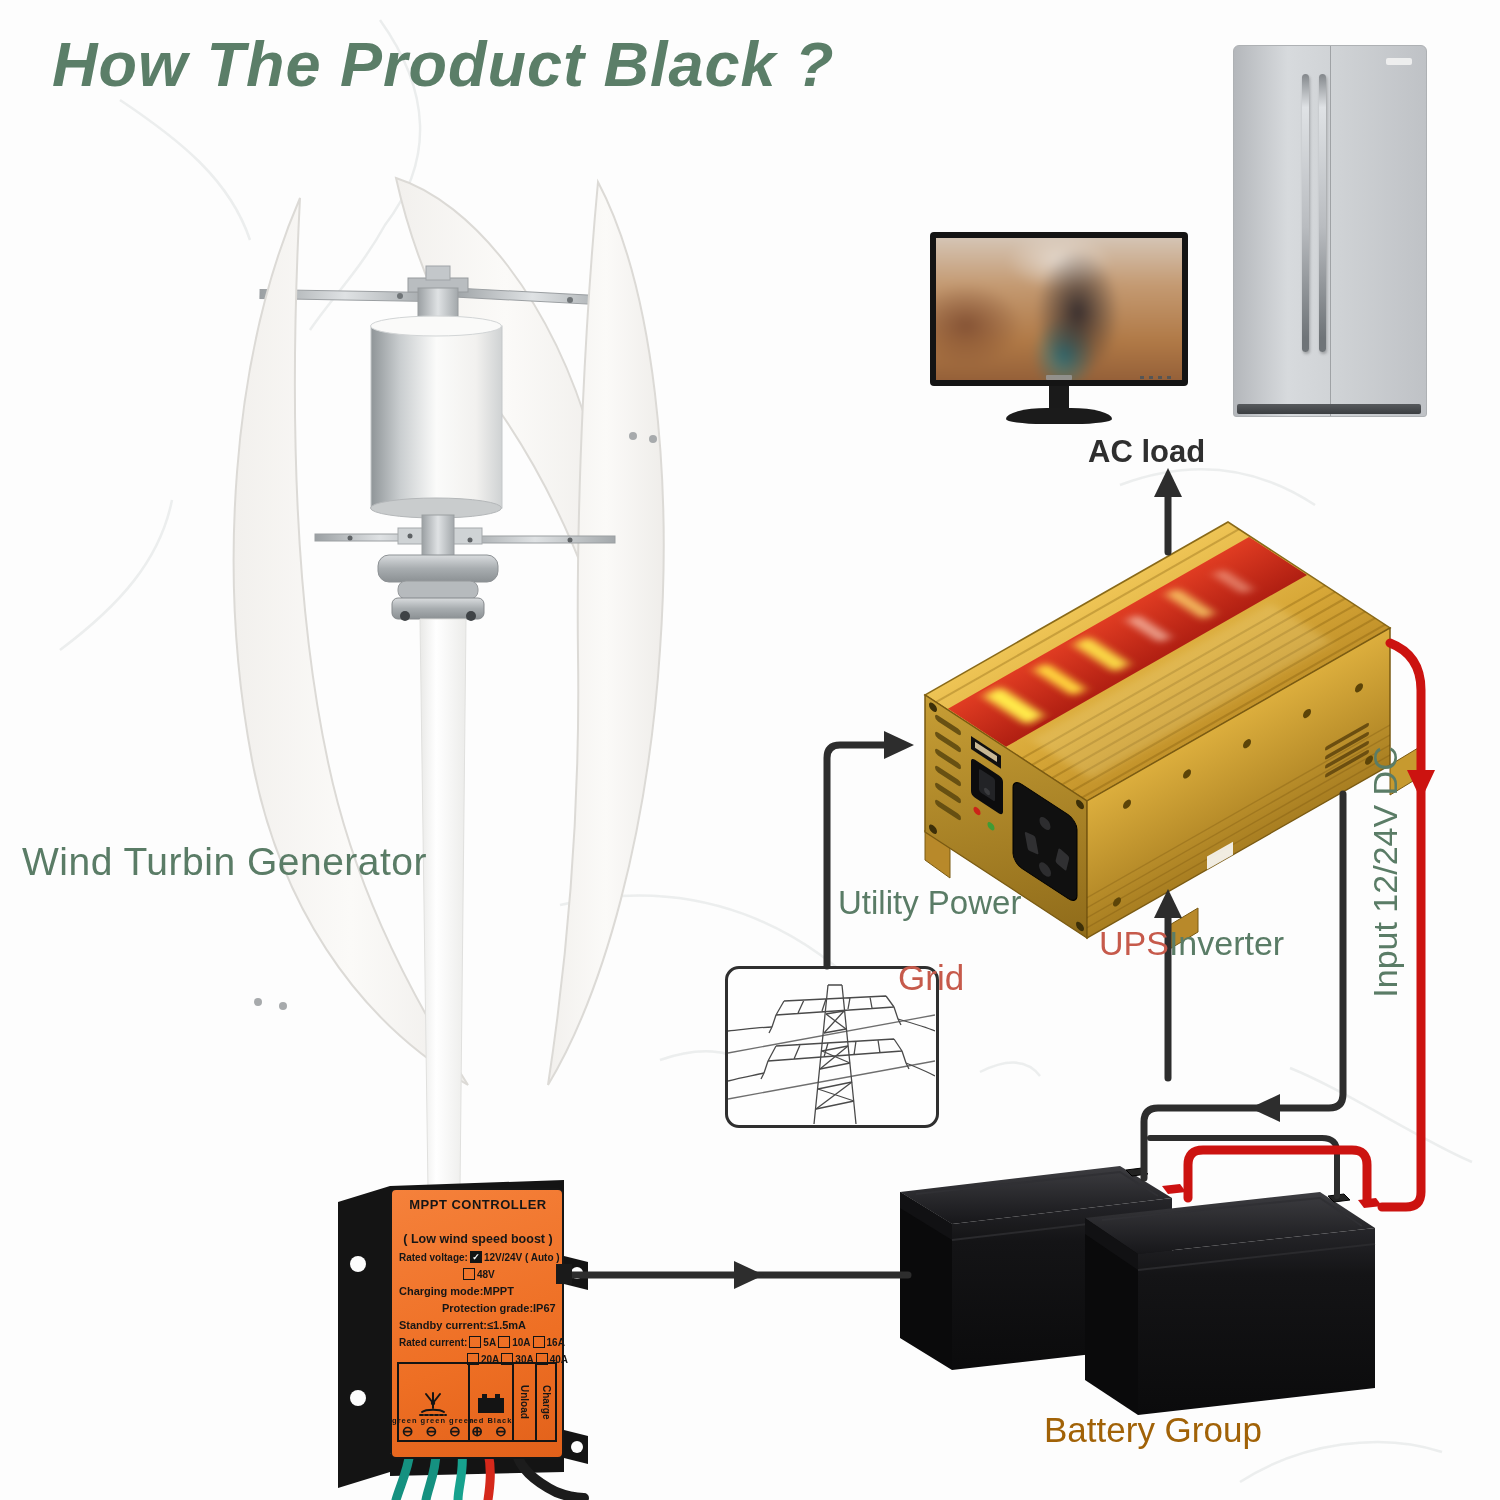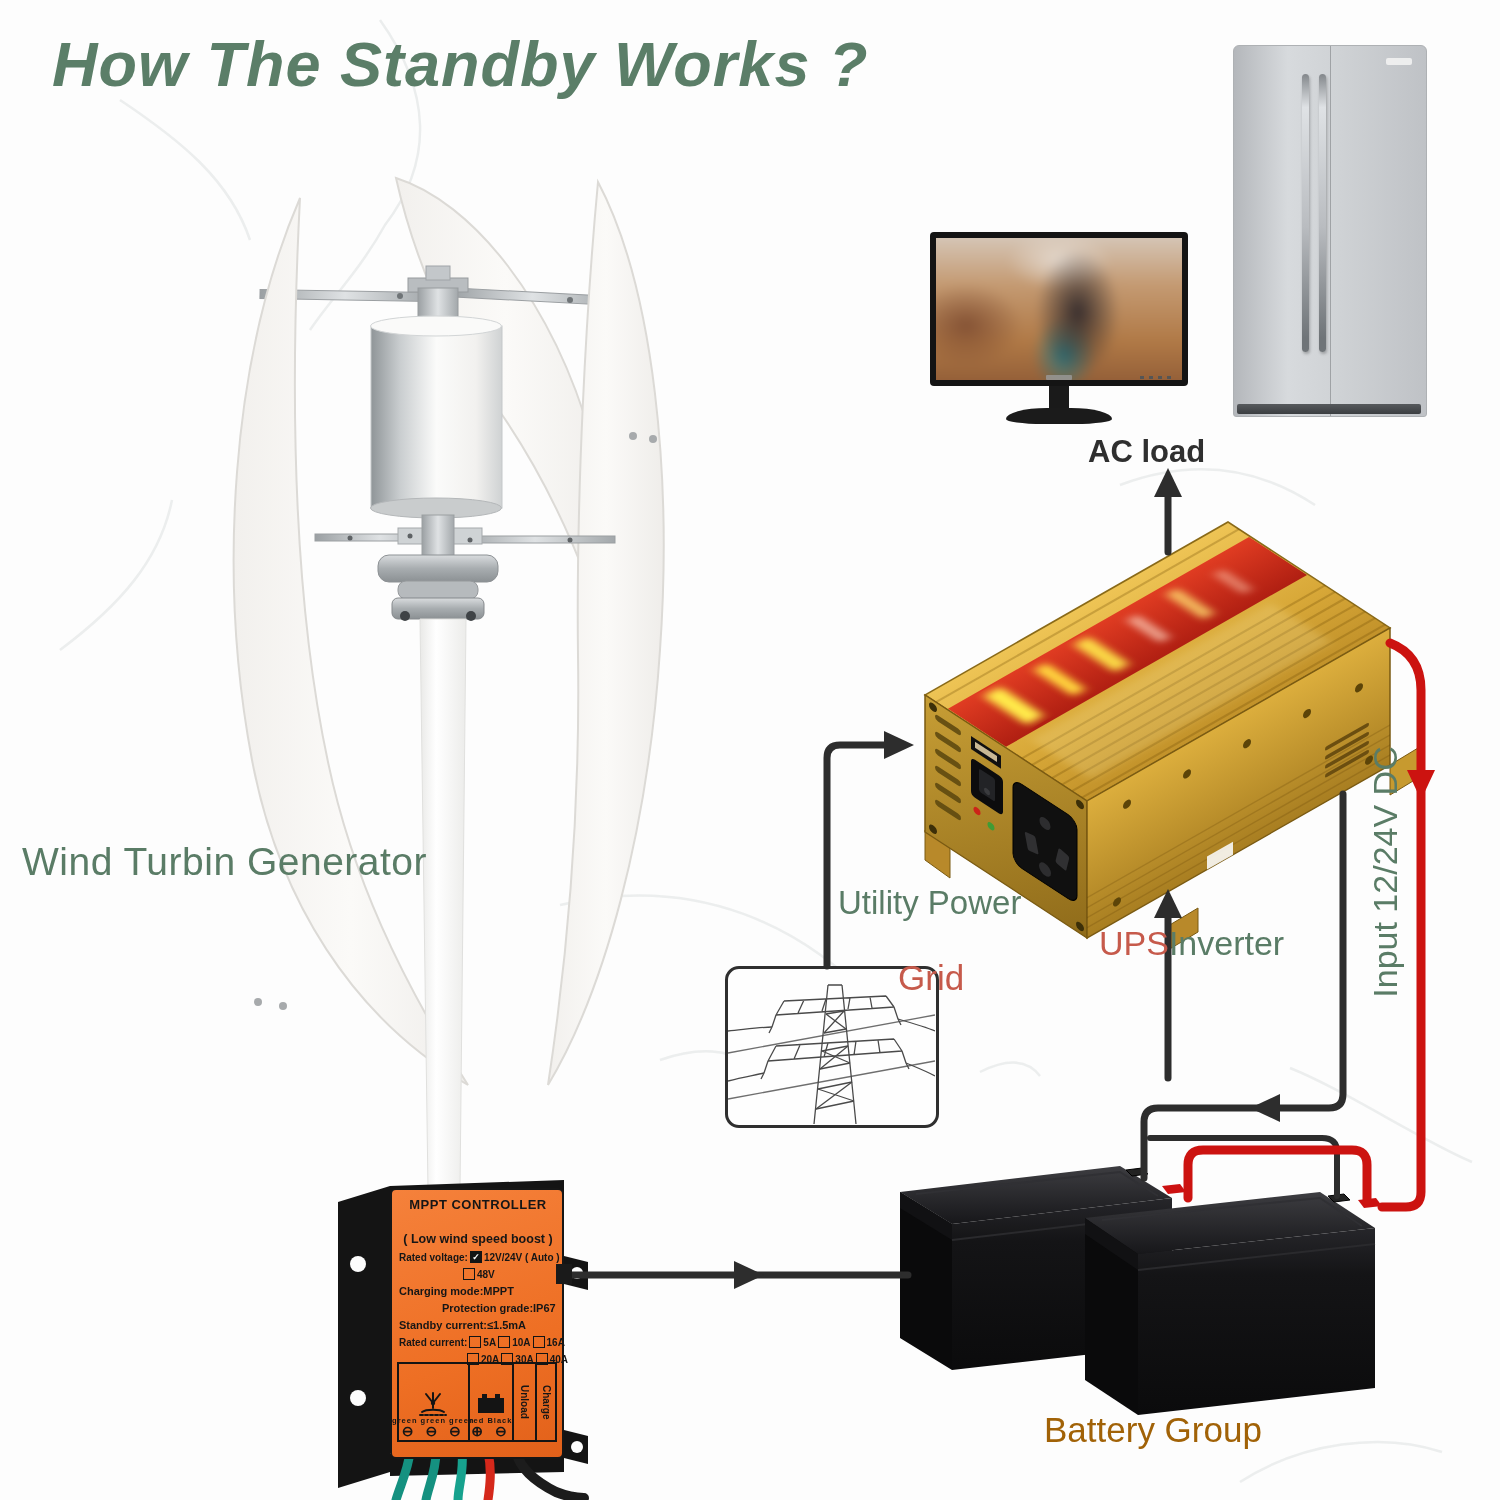--- a/index.html
+++ b/index.html
@@ -88,21 +88,21 @@
       <path d="M 1120 485 C 1200 455, 1265 472, 1315 505"></path>
       <path d="M 560 905 C 700 872, 805 930, 872 1000"></path>
       <path d="M 1290 1068 C 1345 1090, 1420 1140, 1472 1162"></path>
       <path d="M 980 1072 C 1008 1058, 1028 1060, 1040 1076"></path>
       <path d="M 1240 1482 C 1302 1442, 1382 1432, 1442 1452"></path>
       <path d="M 120 100 C 180 140, 230 180, 250 240"></path>
       <path d="M 660 1060 C 700 1046, 730 1050, 748 1064"></path>
     </g>
   </svg>
 
-  <div class="abs title">How The Standby Works ?</div>
+  <div class="abs title">How The Product Black ?</div>
 
   <svg class="abs" style="left:100px;top:150px;z-index:1" width="620" height="1100" viewBox="0 0 620 1100">
     <defs>
       <linearGradient id="cylGrad" x1="0" y1="0" x2="1" y2="0">
         <stop offset="0" stop-color="#8f9598"></stop>
           <stop offset="0.22" stop-color="#c9cdcf"></stop>
         <stop offset="0.5" stop-color="#fbfbfa"></stop>
           <stop offset="0.8" stop-color="#f2f1ef"></stop>
         <stop offset="1" stop-color="#cfd2d3"></stop>
       </linearGradient>

